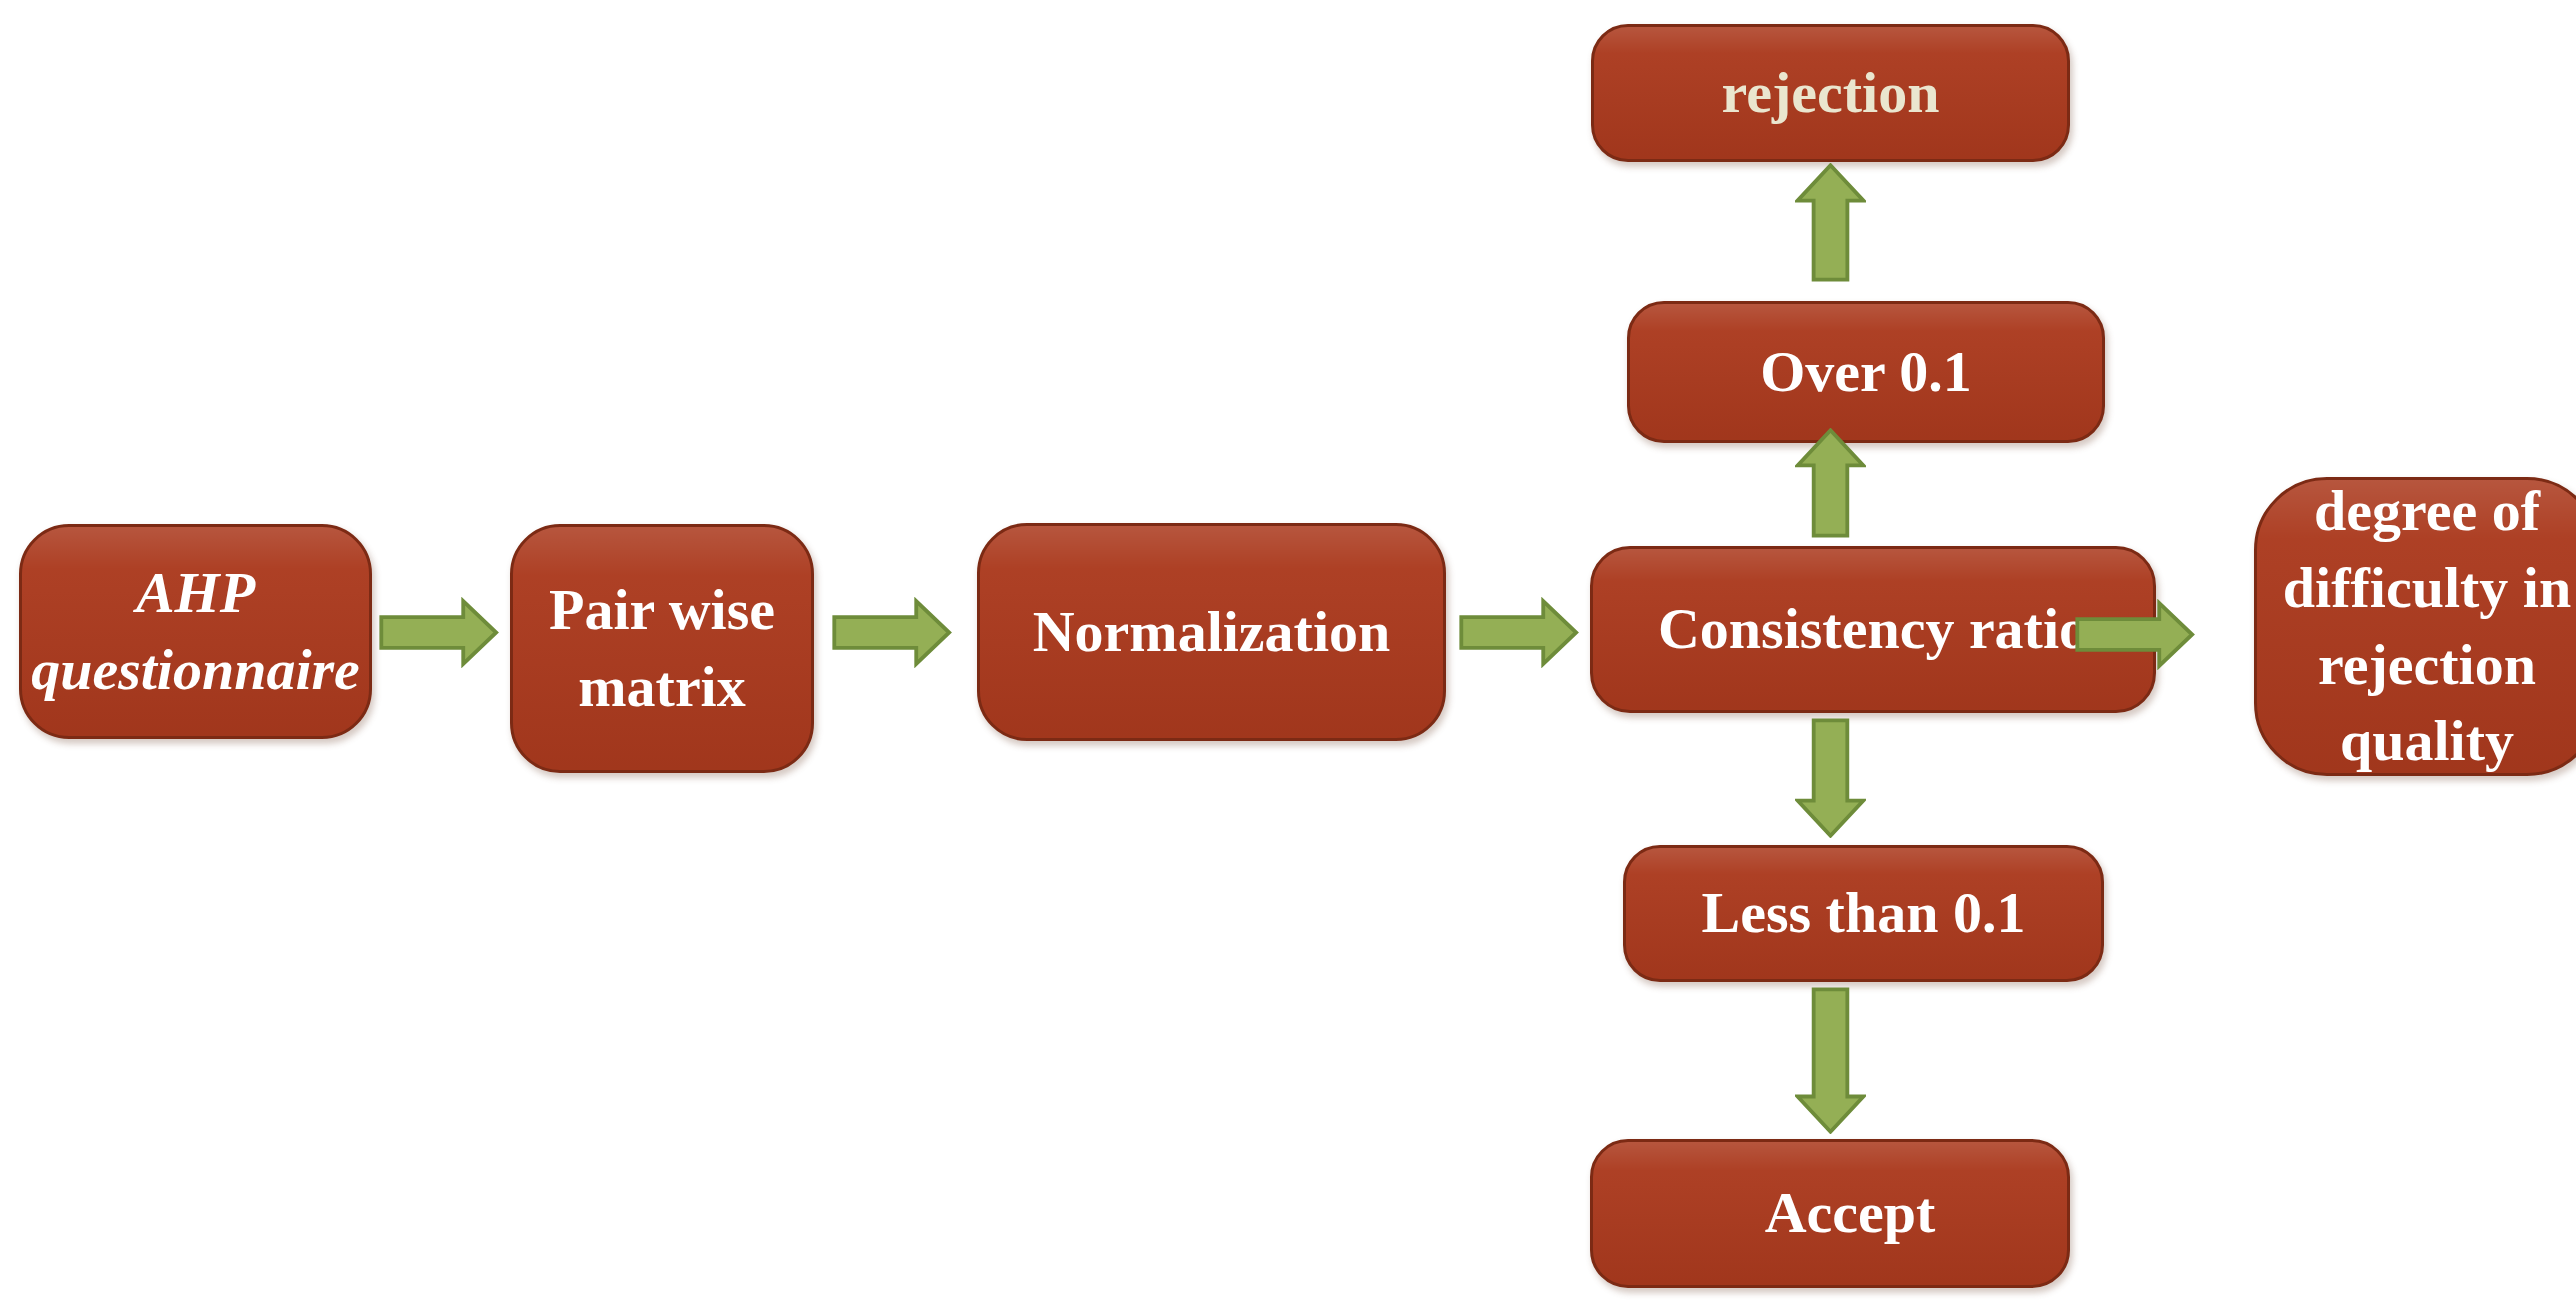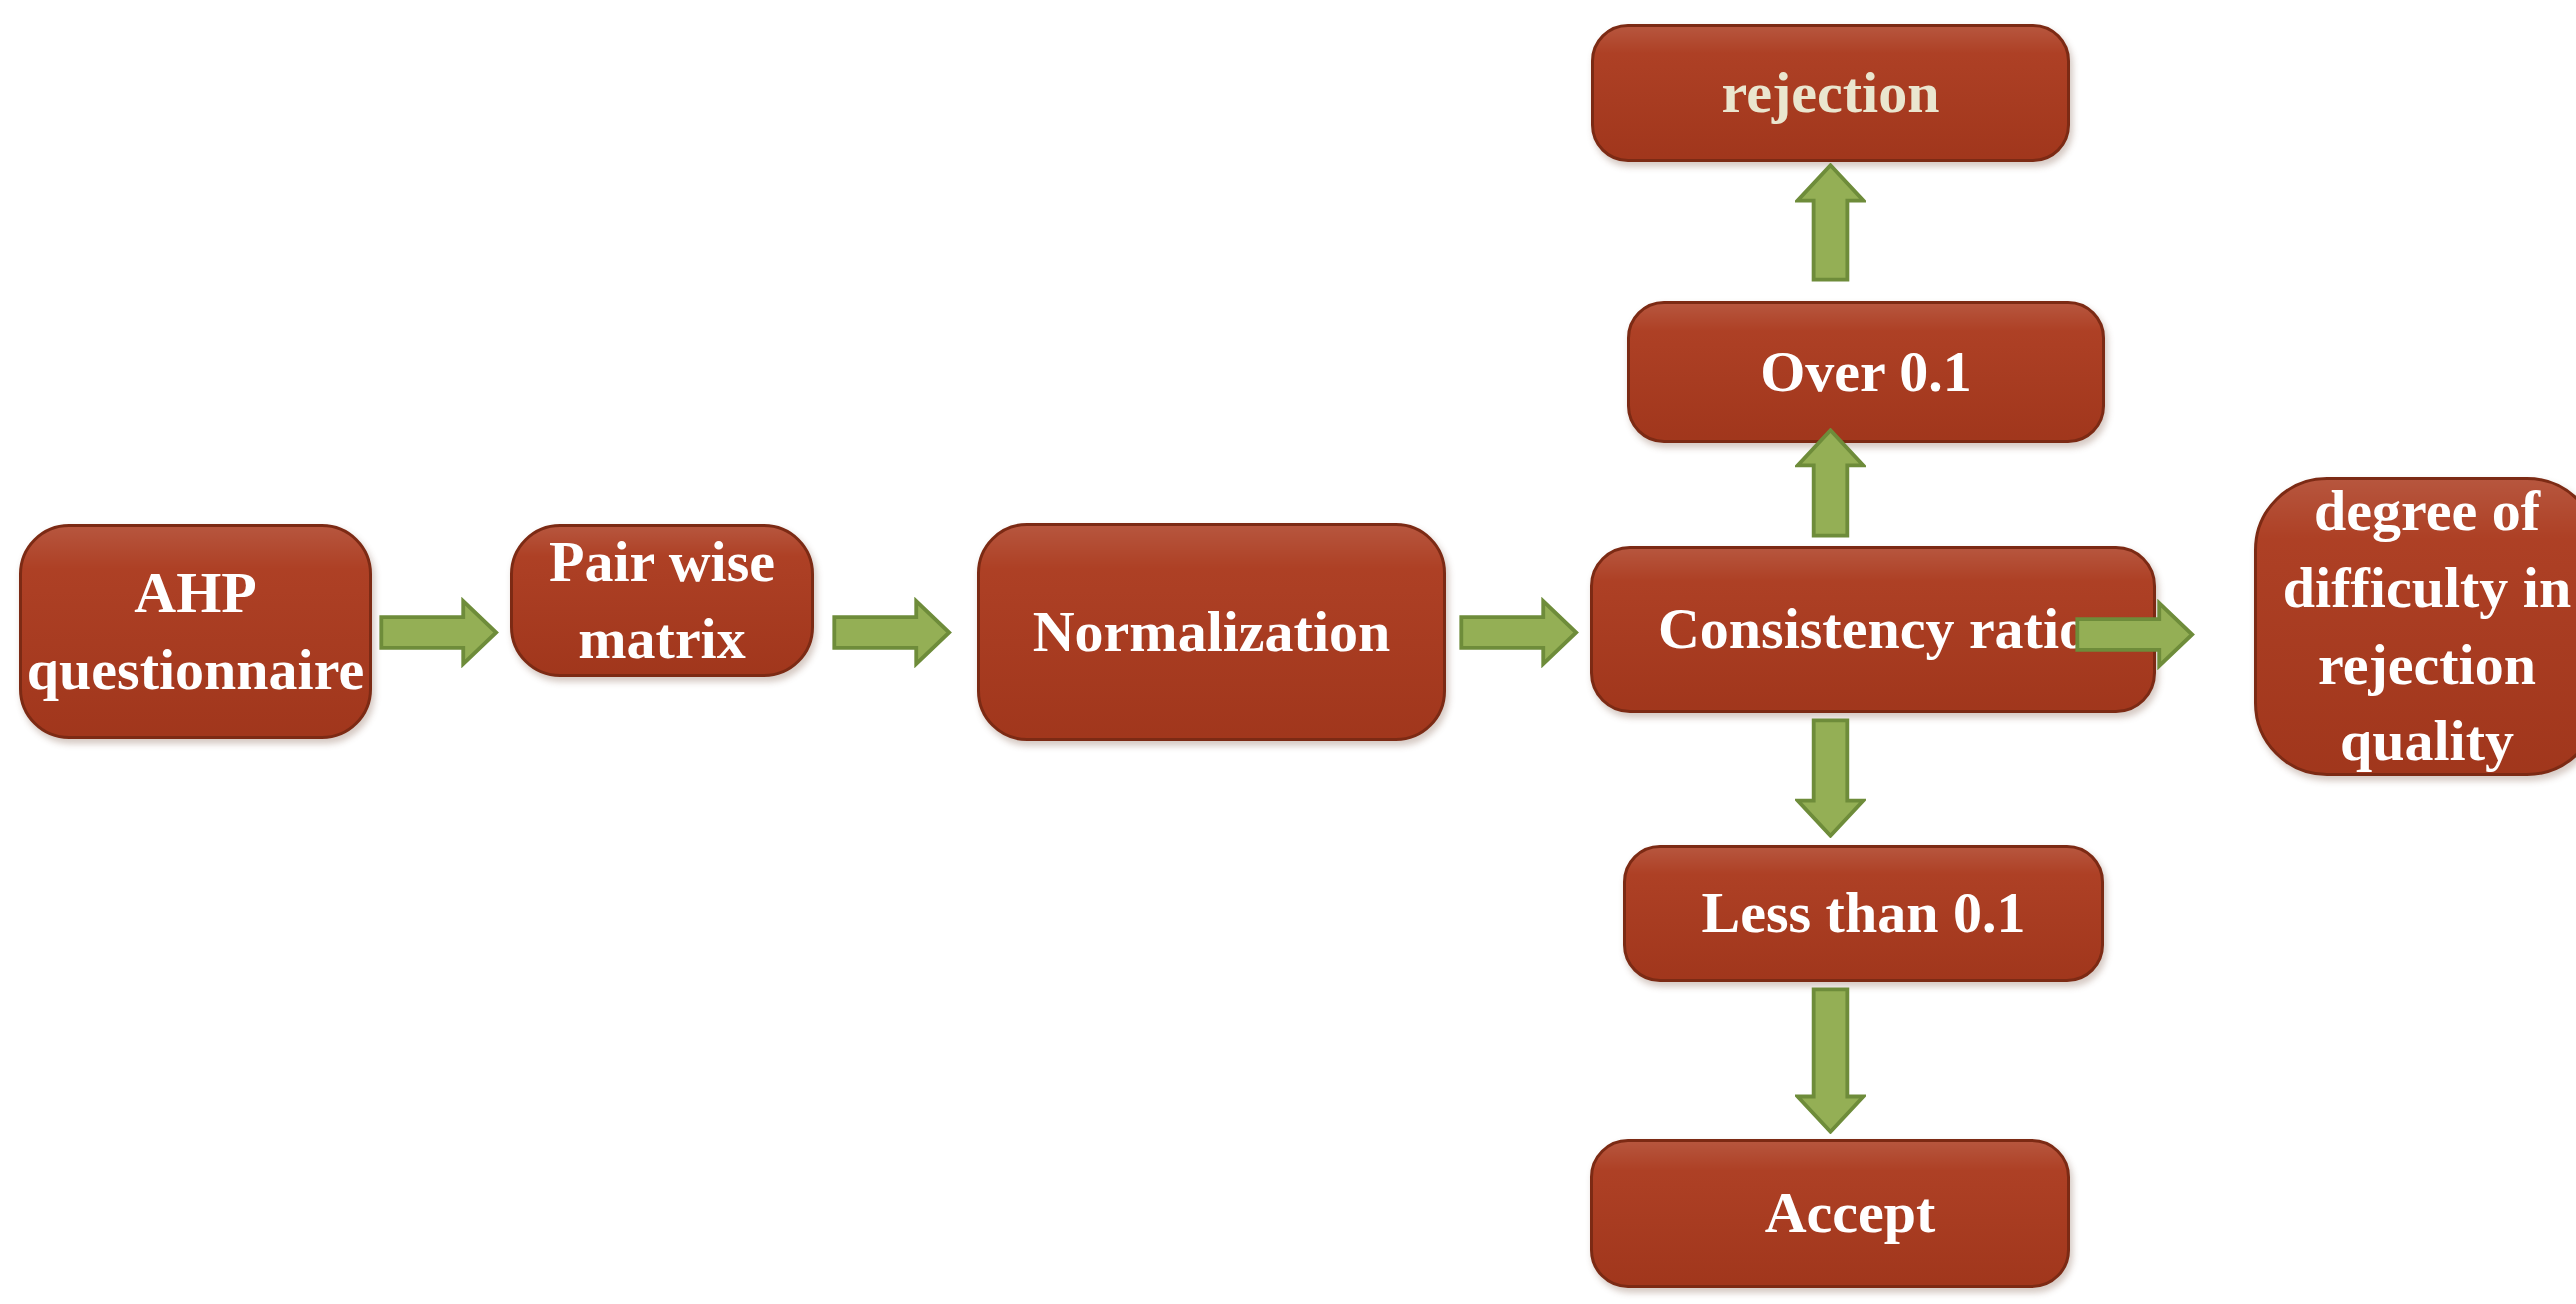--- a/index.html
+++ b/index.html
@@ -36,30 +36,30 @@
     stroke: var(--arrow-stroke, #6E8C3A);
     stroke-width: 5;
     stroke-linejoin: miter;
   }
 </style>
 </head>
 <body>
 
 <div id="canvas">
 
-  <div class="node" style="left:19px; top:524px; width:353px; height:215px; border-radius:50px;">
+  <div class="node" style="left:19px; top:524px; width:353px; height:215px; border-radius:50px;font-style:italic;">
     <span class="line">AHP</span>
     <span class="line">questionnaire</span>
   </div>
 
   <svg class="arrow" style="left:379px; top:597px;" width="121" height="71" viewBox="0 0 158 92">
     <polygon points="3,26 110,26 110,5 153,46 110,87 110,66 3,66"></polygon>
   </svg>
 
-  <div class="node" style="left:510px; top:524px; width:304px; height:153px; border-radius:50px;">
+  <div class="node" style="left:510px; top:524px; width:304px; height:249px; border-radius:50px;">
     <span class="line">Pair wise</span>
     <span class="line">matrix</span>
   </div>
 
   <svg class="arrow" style="left:832px; top:597px;" width="121" height="71" viewBox="0 0 158 92">
     <polygon points="3,26 110,26 110,5 153,46 110,87 110,66 3,66"></polygon>
   </svg>
 
   <div class="node" style="left:977px; top:523px; width:469px; height:218px; border-radius:50px;">
     <span class="line">Normalization</span>

